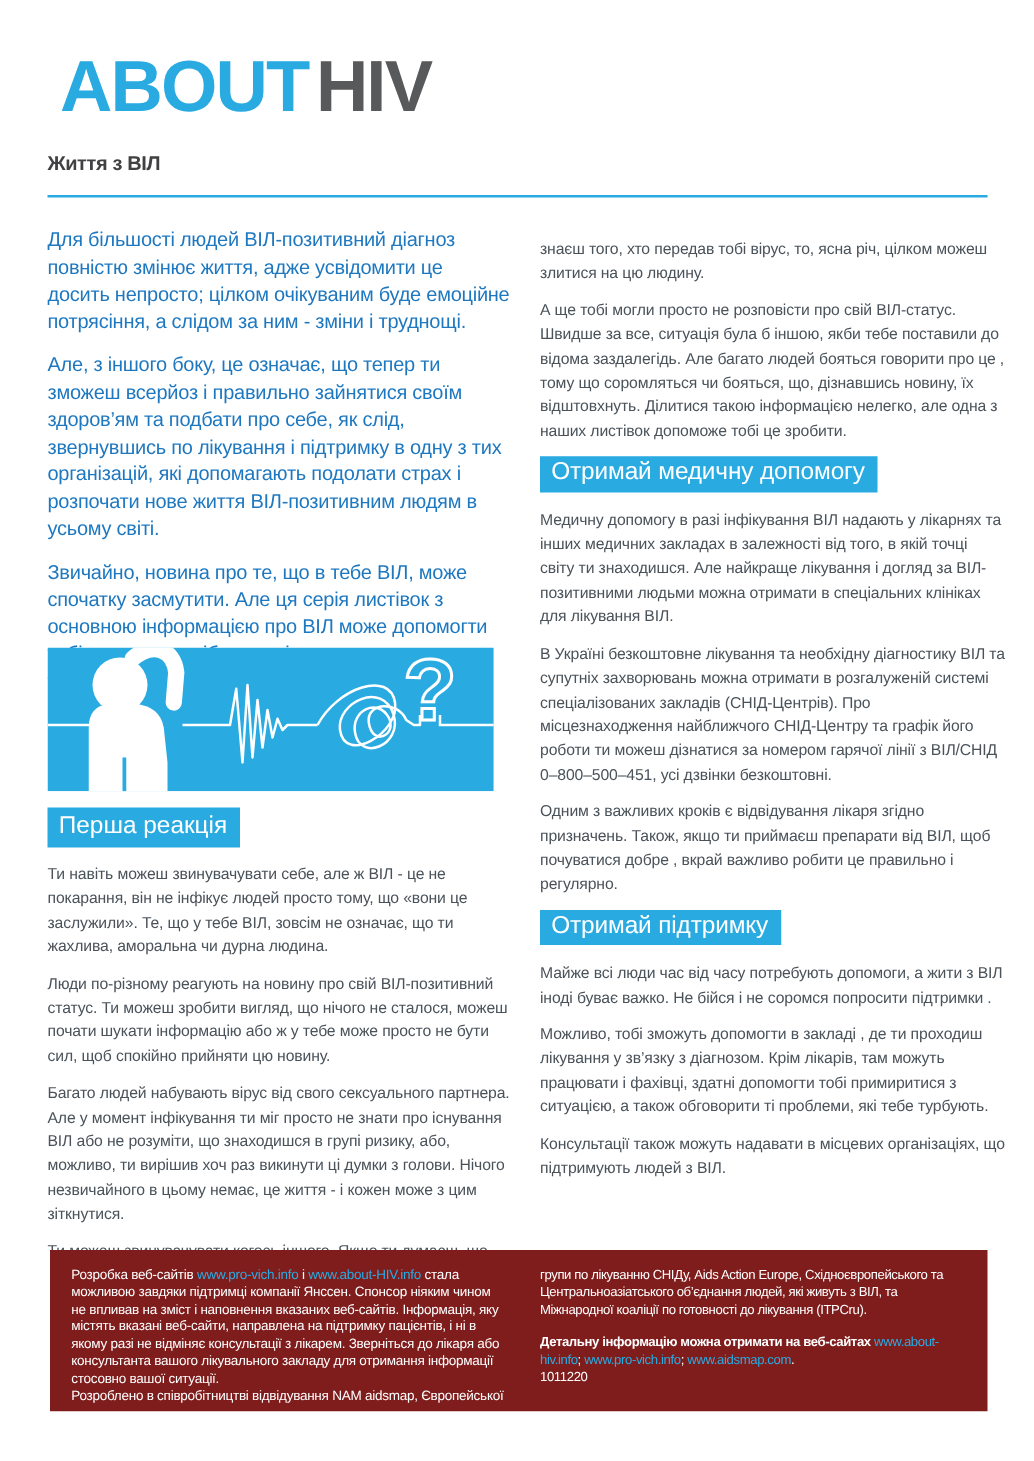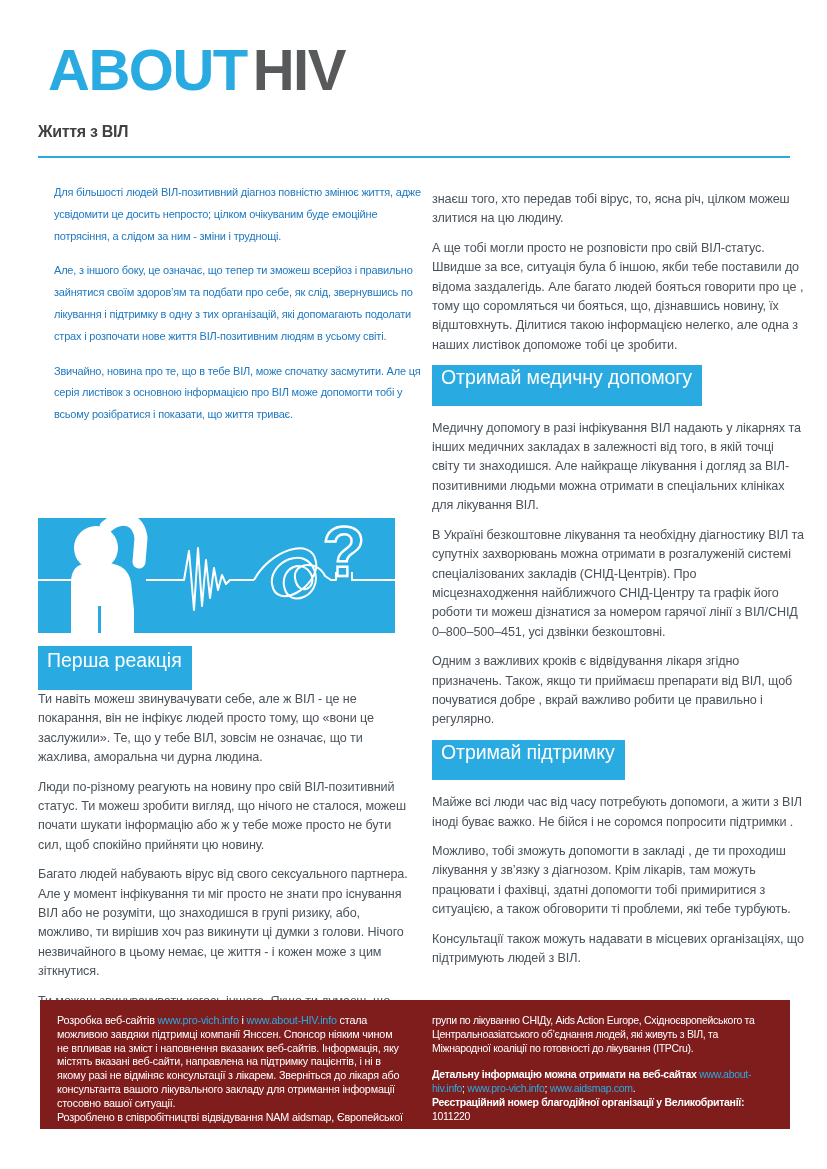--- a/index.html
+++ b/index.html
@@ -14,32 +14,32 @@
   .title .accent { color:#29ABE2; }
   .title .gray { color:#58595B; margin-left:6px; }
   .subtitle {
     position:absolute; left:38px; top:123px; margin:0;
     font-size:16px; font-weight:bold; color:#414042; letter-spacing:-0.3px;
   }
   .rule { position:absolute; left:38px; top:156px; width:752px; height:2px; background:#29ABE2; }
 
   .intro {
     position:absolute; left:38px; top:182px; width:370px;
-    color:#1E78C0; font-size:11px; line-height:21.8px; letter-spacing:-0.2px;margin-left:16px;
+    color:#1E78C0; font-size:16px; line-height:21.8px; letter-spacing:-0.2px;
   }
   .intro p { margin:0 0 13px 0; }
 
   .body-col { position:absolute; font-size:12.6px; line-height:19.4px; color:#4A525A; letter-spacing:-0.1px; }
   .body-col p { margin:0 0 10px 0; }
   .left-body { left:38px; top:690px; width:370px; }
   .right-col { left:432px; top:190px; width:372px; }
 
   .sec-heading {
     display:table; background:#29ABE2; color:#ffffff; font-weight:normal;
-    font-size:19.5px; padding:3px 10px 18px 9px; margin:6px 0 13px 0; white-space:nowrap;
+    font-size:19.5px; padding:3px 10px 6px 9px; margin:6px 0 13px 0; white-space:nowrap;
   }
   .first-reaction-heading { position:absolute; left:38px; top:646px; margin:0; }
 
   .illustration { position:absolute; left:38px; top:518px; width:357px; height:115px; }
   .illustration svg { display:block; }
 
   .footer {
     position:absolute; left:40px; top:1000px; width:750px; height:129px;
     background:#7f1d1d; color:#ffffff; font-size:10.8px; line-height:13.8px; letter-spacing:-0.2px;
   }
@@ -114,18 +114,17 @@
   </div>
 
   <div class="footer">
     <div class="f-left">
       <div><span>Розробка веб-сайтів </span><a href="#">www.pro-vich.info</a><span> і </span><a href="#">www.about-HIV.info</a><span> стала можливою завдяки підтримці компанії Янссен. Спонсор ніяким чином не впливав на зміст і наповнення вказаних веб-сайтів. Інформація, яку містять вказані веб-сайти, направлена на підтримку пацієнтів, і ні в якому разі не відміняє консультації з лікарем. Зверніться до лікаря або консультанта вашого лікувального закладу для отримання інформації стосовно вашої ситуації.</span></div>
       <div>Розроблено в співробітництві відвідування NAM aidsmap, Європейської</div>
     </div>
     <div class="f-right">
       <div>групи по лікуванню СНІДу, Aids Action Europe, Східноєвропейського та Центральноазіатського об’єднання людей, які живуть з ВІЛ, та Міжнародної коаліції по готовності до лікування (ITPCru).</div>
       <div class="f-gap"><span class="fb">Детальну інформацію можна отримати на веб-сайтах </span><a href="#">www.about-hiv.info</a><span>; </span><a href="#">www.pro-vich.info</a><span>; </span><a href="#">www.aidsmap.com</a><span>.</span></div>
-      <div class="fb">Реєстраційний номер благодійної організації у Великобританії:</div>
       <div>1011220</div>
     </div>
   </div>
 
 </div>
 
 </body></html>

